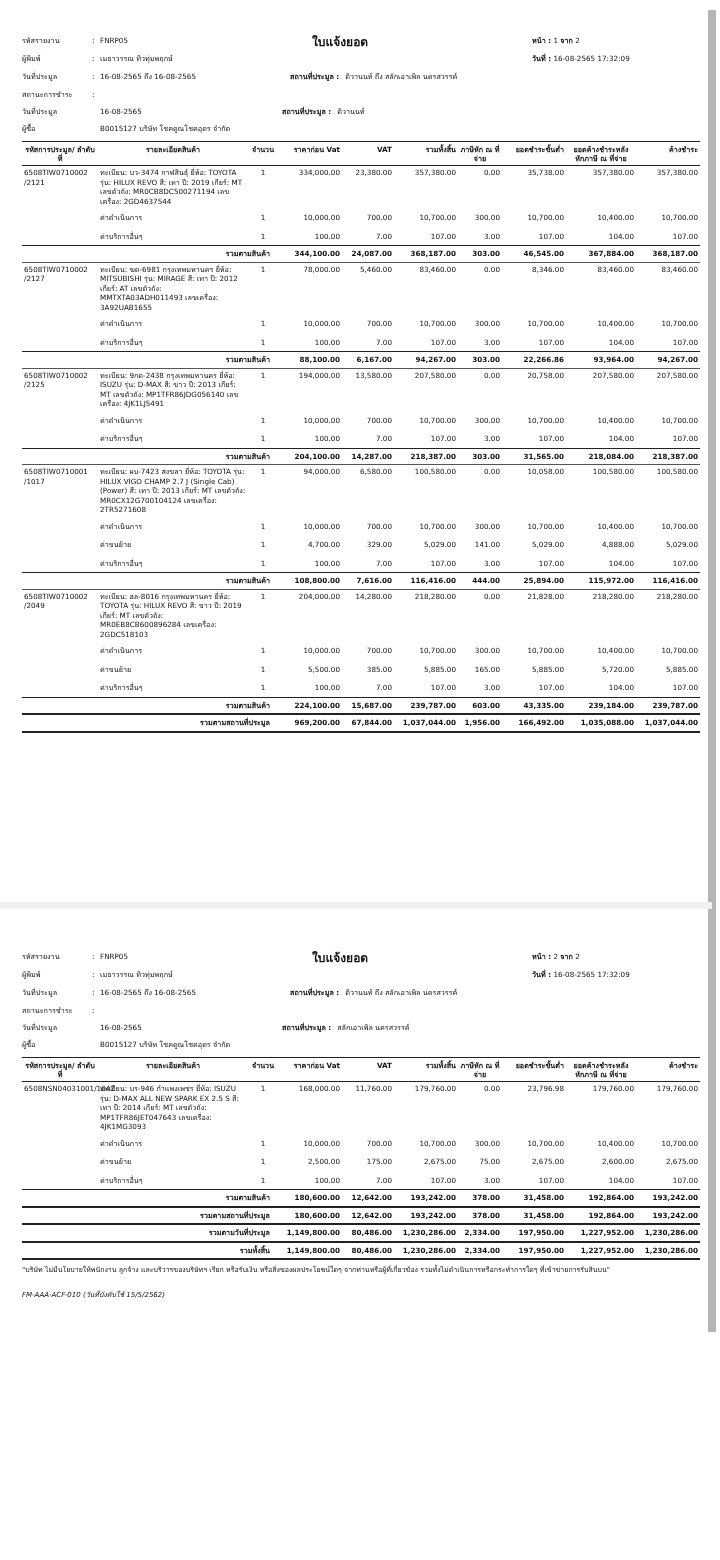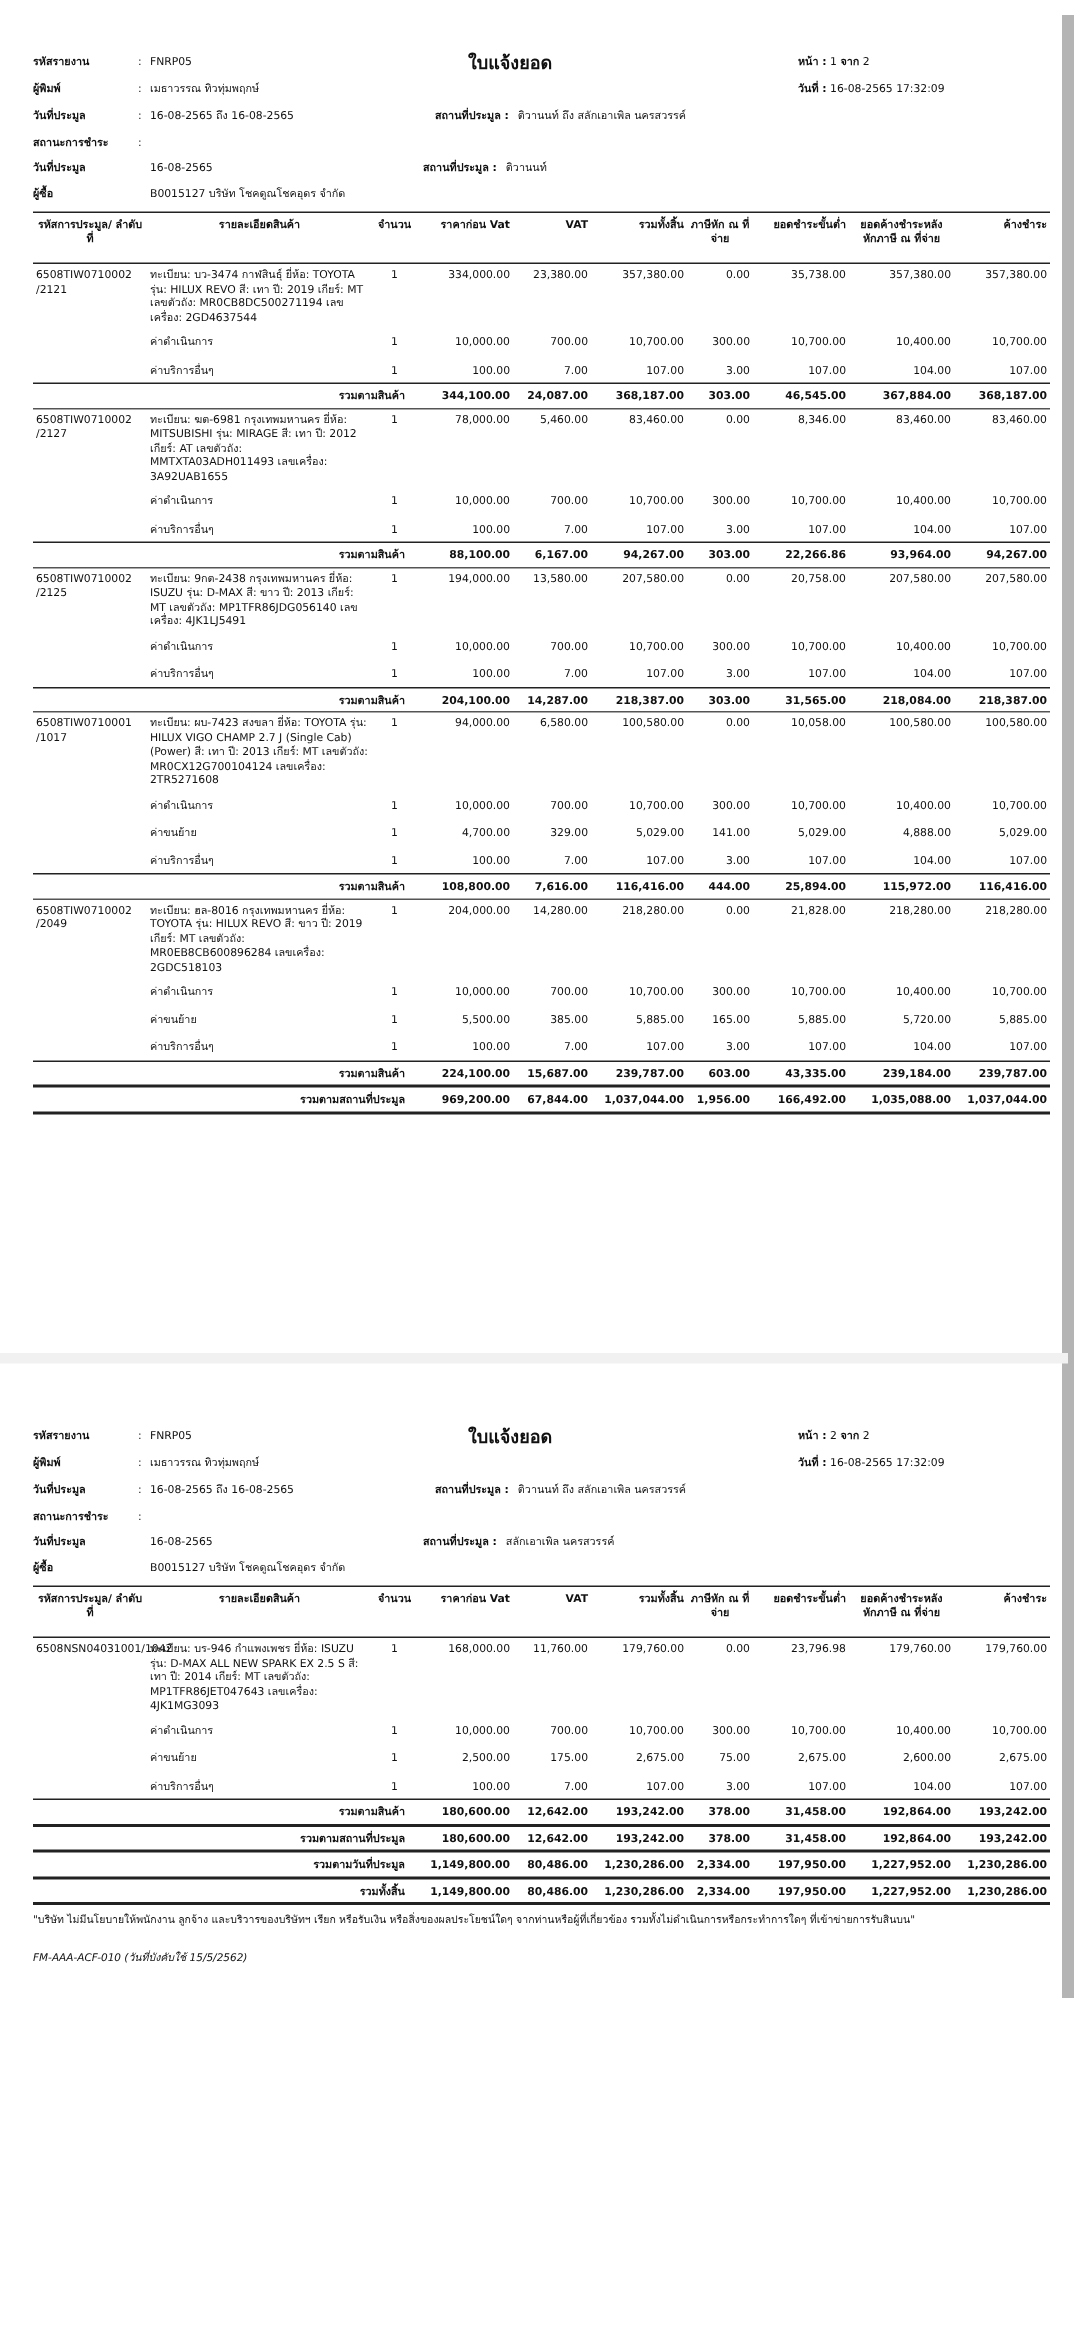--- a/index.html
+++ b/index.html
@@ -5,29 +5,29 @@
   html, body { margin:0; padding:0; background:#ffffff; }
   body { width:720px; height:1560px; position:relative; overflow:hidden;
          font-family:"DejaVu Sans", sans-serif; color:#111; }
   .shadow-bar { position:absolute; left:708px; top:10px; width:8px; height:1322px; background:#b4b4b4; }
   .page-sep { position:absolute; left:0; top:902px; width:712px; height:7px; background:#f1f1f1; }
   .page { position:absolute; left:22px; width:678px; }
   #page1 { top:35px; }
   #page2 { top:951px; }
   .hdr { position:relative; height:106px; font-size:7.2px; }
   .hdr .r { position:absolute; left:0; white-space:nowrap; }
-  .hdr .lbl { display:inline-block; width:70px; font-weight:bold; }
+  .hdr .lbl { display:inline-block; width:70px; font-weight:normal; }
   .hdr .colon { display:inline-block; width:8px; }
   .title { position:absolute; left:290px; top:-3px; font-size:12px; font-weight:bold; }
   .pageinfo { position:absolute; left:510px; font-size:7.2px; white-space:nowrap; }
   .pageinfo b { font-weight:bold; }
   .loc { position:absolute; font-size:7.2px; white-space:nowrap; }
   .loc b { font-weight:bold; margin-right:6px; }
   table { border-collapse:collapse; width:678px; font-size:7.2px; table-layout:fixed; }
-  th { font-weight:bold; font-size:7.2px; vertical-align:top; padding:3px 2px 12px; line-height:9px;
+  th { font-weight:bold; font-size:7.2px; vertical-align:top; padding:3px 2px 2px; line-height:9px;
        border-top:1.5px solid #222; border-bottom:1.5px solid #222; }
   td { padding:2px 2px; vertical-align:top; line-height:9.5px; }
   td.num { text-align:right; white-space:nowrap; }
   td.qty { text-align:center; }
   td.code { }
   tr.sub td { padding-top:5px; padding-bottom:4px; }
   tr.total td { font-weight:bold; border-top:1.5px solid #222; border-bottom:1.5px solid #555; padding-top:3px; padding-bottom:3px; }
   tr.total td.tlabel { text-align:right; padding-right:8px; }
   tr.grand td { border-top:2px solid #222; border-bottom:2px solid #222; }
   .footer-note { font-size:7px; margin-top:4px; white-space:nowrap; }

